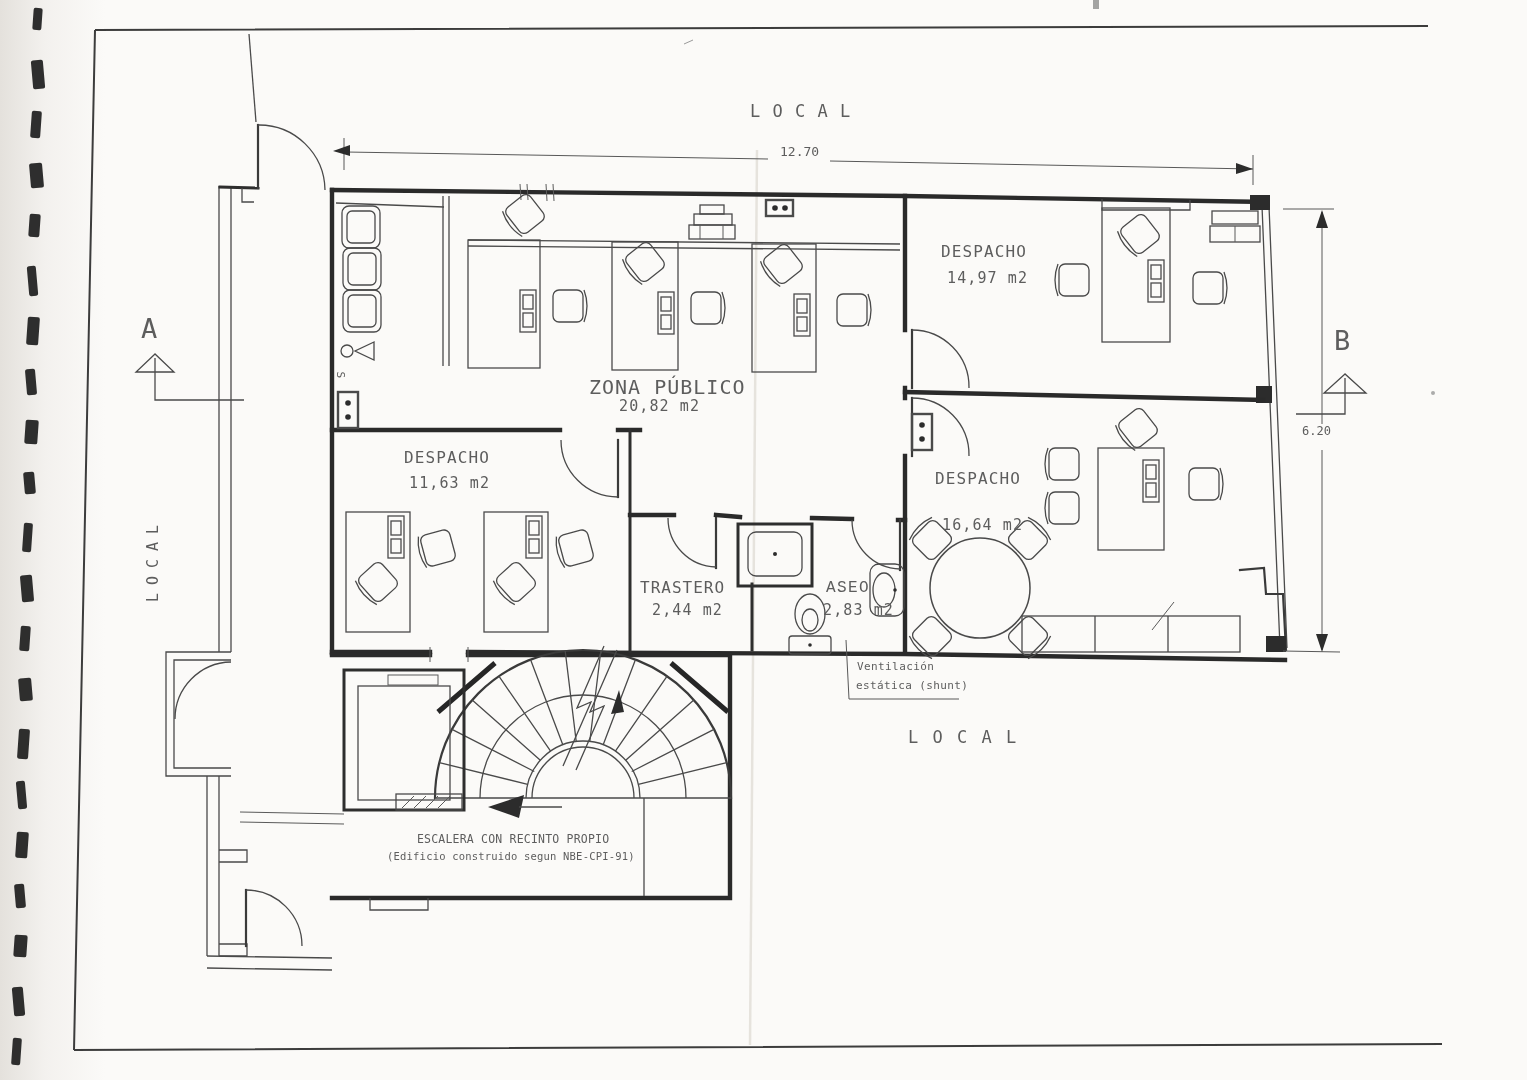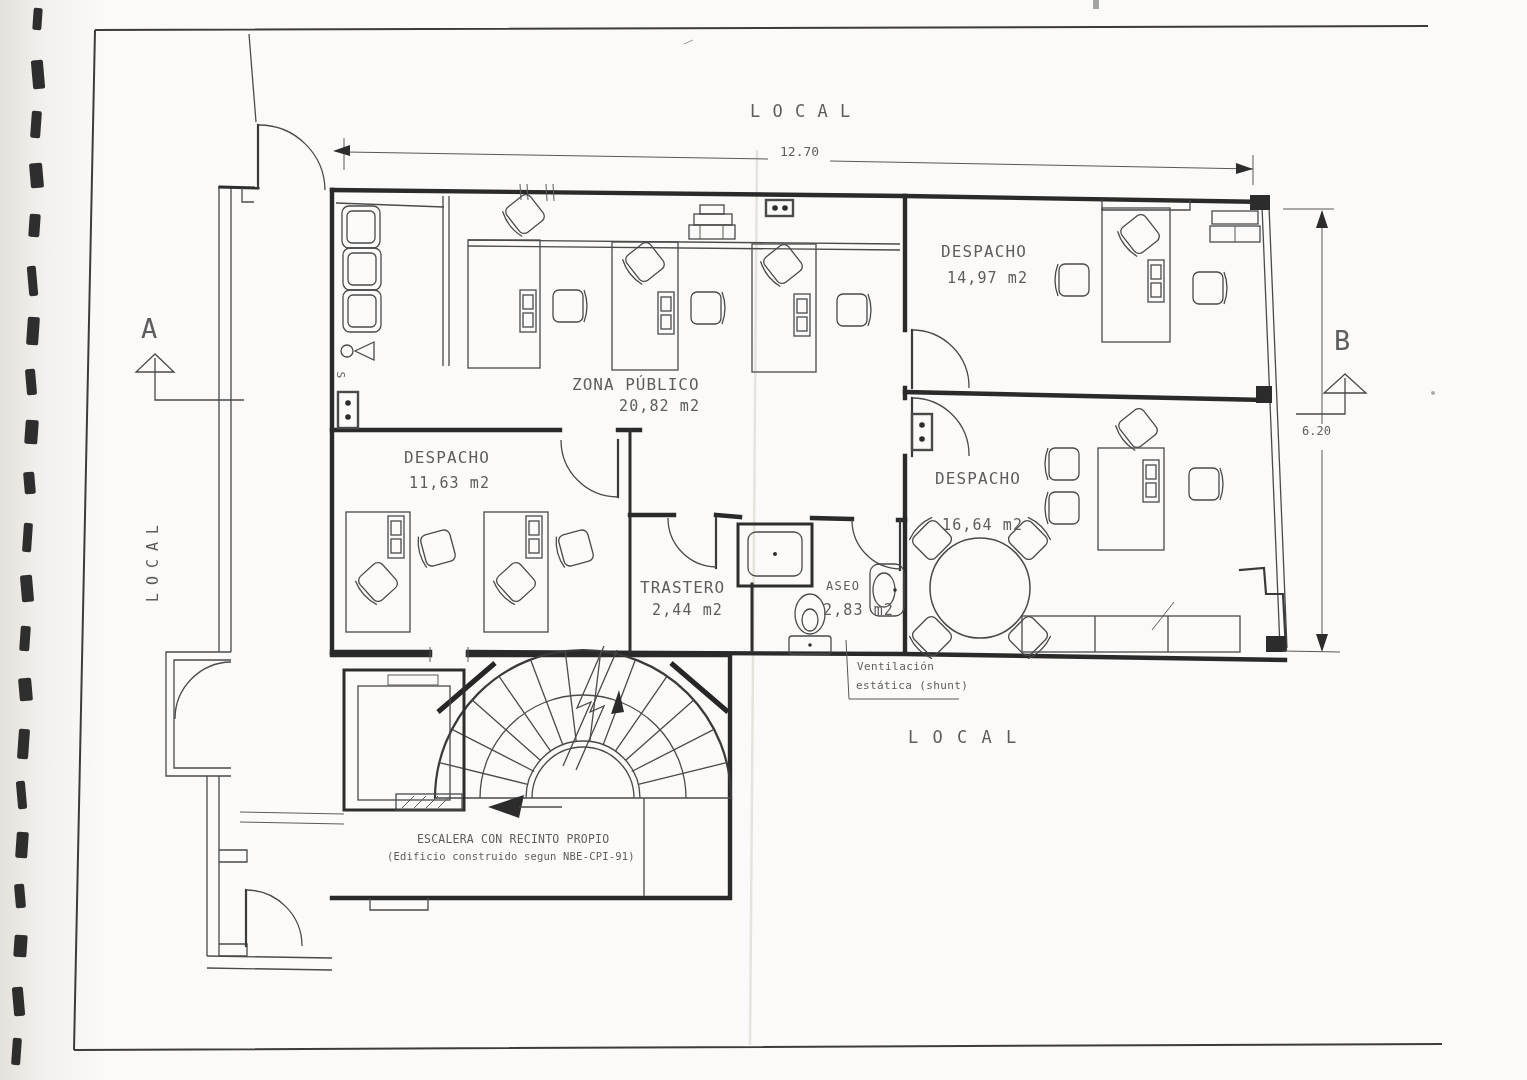--- a/index.html
+++ b/index.html
@@ -289,33 +289,33 @@
 
   <div class="lbl" style="left:750px;top:103px;font-size:17px;letter-spacing:1px;">L O C A L</div>
   <div class="lbl" style="left:780px;top:145px;font-size:13px;">12.70</div>
   <div class="lbl" style="left:141px;top:315px;font-size:27px;">A</div>
   <div class="lbl" style="left:1334px;top:327px;font-size:27px;">B</div>
   <div class="lbl" style="left:1302px;top:425px;font-size:12px;">6.20</div>
 
   <div class="lbl" style="left:941px;top:244px;font-size:16px;letter-spacing:1.1px;">DESPACHO</div>
   <div class="lbl" style="left:947px;top:271px;font-size:15px;letter-spacing:1.1px;">14,97 m2</div>
 
-  <div class="lbl" style="left:572px;top:377px;font-size:16px;letter-spacing:1px;">ZONA PÚBLICO</div>
+  <div class="lbl" style="left:589px;top:377px;font-size:20px;letter-spacing:1px;">ZONA PÚBLICO</div>
   <div class="lbl" style="left:619px;top:399px;font-size:15px;letter-spacing:1.1px;">20,82 m2</div>
 
   <div class="lbl" style="left:404px;top:450px;font-size:16px;letter-spacing:1.1px;">DESPACHO</div>
   <div class="lbl" style="left:409px;top:476px;font-size:15px;letter-spacing:1.1px;">11,63 m2</div>
 
   <div class="lbl" style="left:935px;top:471px;font-size:16px;letter-spacing:1.1px;">DESPACHO</div>
   <div class="lbl" style="left:942px;top:518px;font-size:15px;letter-spacing:1.1px;">16,64 m2</div>
 
   <div class="lbl" style="left:640px;top:580px;font-size:16px;letter-spacing:1px;">TRASTERO</div>
   <div class="lbl" style="left:652px;top:603px;font-size:15px;letter-spacing:1.1px;">2,44 m2</div>
 
-  <div class="lbl" style="left:826px;top:580px;font-size:12px;letter-spacing:1.4px;">ASEO</div>
+  <div class="lbl" style="left:826px;top:580px;font-size:16px;letter-spacing:1.4px;font-family:Liberation Mono, monospace;">ASEO</div>
   <div class="lbl" style="left:823px;top:603px;font-size:15px;letter-spacing:1.1px;">2,83 m2</div>
 
   <div class="lbl" style="left:857px;top:661px;font-size:11px;letter-spacing:.4px;">Ventilación</div>
   <div class="lbl" style="left:856px;top:680px;font-size:11px;letter-spacing:.4px;">estática (shunt)</div>
 
   <div class="lbl" style="left:417px;top:833px;font-size:11.5px;letter-spacing:.2px;">ESCALERA CON RECINTO PROPIO</div>
   <div class="lbl" style="left:387px;top:851px;font-size:10.5px;letter-spacing:.2px;">(Edificio construido segun NBE-CPI-91)</div>
 
   <div class="lbl" style="left:337px;top:369px;font-size:11px;transform:rotate(90deg);">S</div>
 

